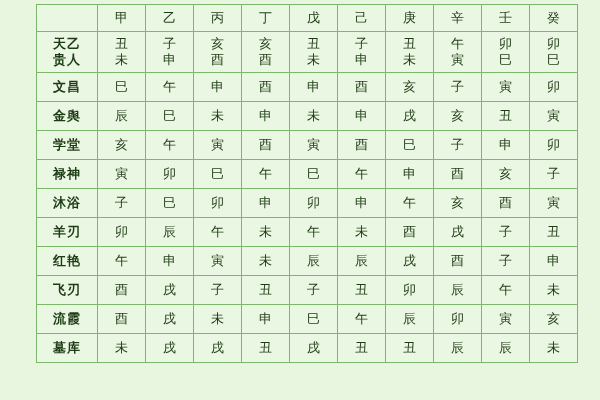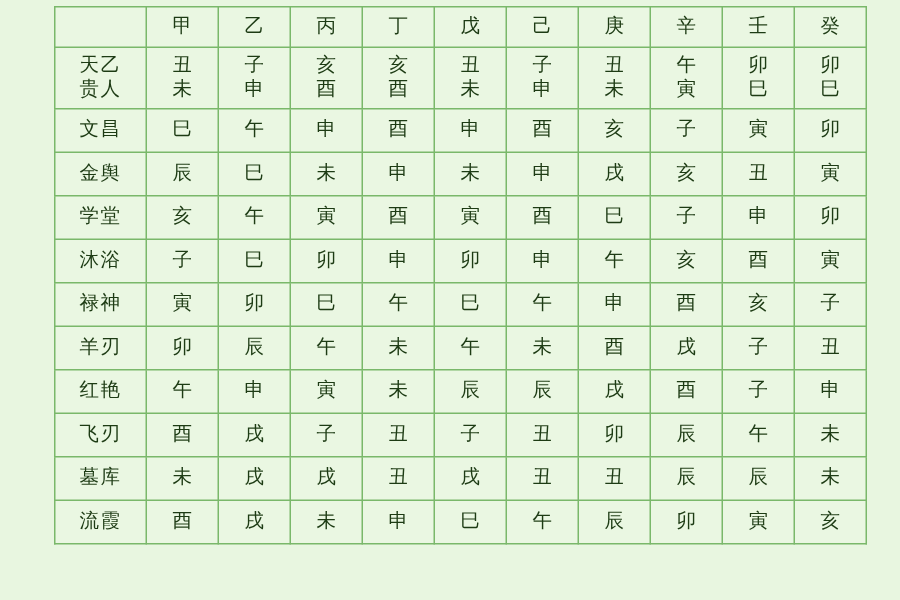--- a/index.html
+++ b/index.html
@@ -47,20 +47,21 @@
     width: 47px;
     height: 26px;
     font-size: 13px;
     border-top: none;
   }
   td.rowlabel {
     width: 60px;
     font-size: 13px;
     letter-spacing: 1px;
     border-left: none;
+    font-weight: bold;
   }
   td.cell {
     width: 47px;
   }
   tr.r-tall td {
     height: 40px;
   }
   tr.r-norm td {
     height: 28px;
   }
@@ -329,20 +330,77 @@
           </td>
           <td class="cell">
             <div class="stack">
               <span>卯</span>
             </div>
           </td>
         </tr>
         <tr class="r-norm">
           <td class="rowlabel">
             <div class="stack">
+              <span>禄神</span>
+            </div>
+          </td>
+          <td class="cell">
+            <div class="stack">
+              <span>寅</span>
+            </div>
+          </td>
+          <td class="cell">
+            <div class="stack">
+              <span>卯</span>
+            </div>
+          </td>
+          <td class="cell">
+            <div class="stack">
+              <span>巳</span>
+            </div>
+          </td>
+          <td class="cell">
+            <div class="stack">
+              <span>午</span>
+            </div>
+          </td>
+          <td class="cell">
+            <div class="stack">
+              <span>巳</span>
+            </div>
+          </td>
+          <td class="cell">
+            <div class="stack">
+              <span>午</span>
+            </div>
+          </td>
+          <td class="cell">
+            <div class="stack">
+              <span>申</span>
+            </div>
+          </td>
+          <td class="cell">
+            <div class="stack">
+              <span>酉</span>
+            </div>
+          </td>
+          <td class="cell">
+            <div class="stack">
+              <span>亥</span>
+            </div>
+          </td>
+          <td class="cell">
+            <div class="stack">
+              <span>子</span>
+            </div>
+          </td>
+        </tr>
+        <tr class="r-norm">
+          <td class="rowlabel">
+            <div class="stack">
               <span>沐浴</span>
             </div>
           </td>
           <td class="cell">
             <div class="stack">
               <span>子</span>
             </div>
           </td>
           <td class="cell">
             <div class="stack">
@@ -386,354 +444,297 @@
           </td>
           <td class="cell">
             <div class="stack">
               <span>寅</span>
             </div>
           </td>
         </tr>
         <tr class="r-norm">
           <td class="rowlabel">
             <div class="stack">
-              <span>禄神</span>
-            </div>
-          </td>
-          <td class="cell">
-            <div class="stack">
-              <span>寅</span>
-            </div>
-          </td>
-          <td class="cell">
-            <div class="stack">
-              <span>卯</span>
-            </div>
-          </td>
-          <td class="cell">
-            <div class="stack">
-              <span>巳</span>
-            </div>
-          </td>
-          <td class="cell">
-            <div class="stack">
-              <span>午</span>
-            </div>
-          </td>
-          <td class="cell">
-            <div class="stack">
-              <span>巳</span>
-            </div>
-          </td>
-          <td class="cell">
-            <div class="stack">
-              <span>午</span>
-            </div>
-          </td>
-          <td class="cell">
-            <div class="stack">
-              <span>申</span>
-            </div>
-          </td>
-          <td class="cell">
-            <div class="stack">
-              <span>酉</span>
+              <span>羊刃</span>
+            </div>
+          </td>
+          <td class="cell">
+            <div class="stack">
+              <span>卯</span>
+            </div>
+          </td>
+          <td class="cell">
+            <div class="stack">
+              <span>辰</span>
+            </div>
+          </td>
+          <td class="cell">
+            <div class="stack">
+              <span>午</span>
+            </div>
+          </td>
+          <td class="cell">
+            <div class="stack">
+              <span>未</span>
+            </div>
+          </td>
+          <td class="cell">
+            <div class="stack">
+              <span>午</span>
+            </div>
+          </td>
+          <td class="cell">
+            <div class="stack">
+              <span>未</span>
+            </div>
+          </td>
+          <td class="cell">
+            <div class="stack">
+              <span>酉</span>
+            </div>
+          </td>
+          <td class="cell">
+            <div class="stack">
+              <span>戌</span>
+            </div>
+          </td>
+          <td class="cell">
+            <div class="stack">
+              <span>子</span>
+            </div>
+          </td>
+          <td class="cell">
+            <div class="stack">
+              <span>丑</span>
+            </div>
+          </td>
+        </tr>
+        <tr class="r-norm">
+          <td class="rowlabel">
+            <div class="stack">
+              <span>红艳</span>
+            </div>
+          </td>
+          <td class="cell">
+            <div class="stack">
+              <span>午</span>
+            </div>
+          </td>
+          <td class="cell">
+            <div class="stack">
+              <span>申</span>
+            </div>
+          </td>
+          <td class="cell">
+            <div class="stack">
+              <span>寅</span>
+            </div>
+          </td>
+          <td class="cell">
+            <div class="stack">
+              <span>未</span>
+            </div>
+          </td>
+          <td class="cell">
+            <div class="stack">
+              <span>辰</span>
+            </div>
+          </td>
+          <td class="cell">
+            <div class="stack">
+              <span>辰</span>
+            </div>
+          </td>
+          <td class="cell">
+            <div class="stack">
+              <span>戌</span>
+            </div>
+          </td>
+          <td class="cell">
+            <div class="stack">
+              <span>酉</span>
+            </div>
+          </td>
+          <td class="cell">
+            <div class="stack">
+              <span>子</span>
+            </div>
+          </td>
+          <td class="cell">
+            <div class="stack">
+              <span>申</span>
+            </div>
+          </td>
+        </tr>
+        <tr class="r-norm">
+          <td class="rowlabel">
+            <div class="stack">
+              <span>飞刃</span>
+            </div>
+          </td>
+          <td class="cell">
+            <div class="stack">
+              <span>酉</span>
+            </div>
+          </td>
+          <td class="cell">
+            <div class="stack">
+              <span>戌</span>
+            </div>
+          </td>
+          <td class="cell">
+            <div class="stack">
+              <span>子</span>
+            </div>
+          </td>
+          <td class="cell">
+            <div class="stack">
+              <span>丑</span>
+            </div>
+          </td>
+          <td class="cell">
+            <div class="stack">
+              <span>子</span>
+            </div>
+          </td>
+          <td class="cell">
+            <div class="stack">
+              <span>丑</span>
+            </div>
+          </td>
+          <td class="cell">
+            <div class="stack">
+              <span>卯</span>
+            </div>
+          </td>
+          <td class="cell">
+            <div class="stack">
+              <span>辰</span>
+            </div>
+          </td>
+          <td class="cell">
+            <div class="stack">
+              <span>午</span>
+            </div>
+          </td>
+          <td class="cell">
+            <div class="stack">
+              <span>未</span>
+            </div>
+          </td>
+        </tr>
+        <tr class="r-norm">
+          <td class="rowlabel">
+            <div class="stack">
+              <span>流霞</span>
+            </div>
+          </td>
+          <td class="cell">
+            <div class="stack">
+              <span>酉</span>
+            </div>
+          </td>
+          <td class="cell">
+            <div class="stack">
+              <span>戌</span>
+            </div>
+          </td>
+          <td class="cell">
+            <div class="stack">
+              <span>未</span>
+            </div>
+          </td>
+          <td class="cell">
+            <div class="stack">
+              <span>申</span>
+            </div>
+          </td>
+          <td class="cell">
+            <div class="stack">
+              <span>巳</span>
+            </div>
+          </td>
+          <td class="cell">
+            <div class="stack">
+              <span>午</span>
+            </div>
+          </td>
+          <td class="cell">
+            <div class="stack">
+              <span>辰</span>
+            </div>
+          </td>
+          <td class="cell">
+            <div class="stack">
+              <span>卯</span>
+            </div>
+          </td>
+          <td class="cell">
+            <div class="stack">
+              <span>寅</span>
             </div>
           </td>
           <td class="cell">
             <div class="stack">
               <span>亥</span>
             </div>
           </td>
-          <td class="cell">
-            <div class="stack">
-              <span>子</span>
-            </div>
-          </td>
-        </tr>
-        <tr class="r-norm">
-          <td class="rowlabel">
-            <div class="stack">
-              <span>羊刃</span>
-            </div>
-          </td>
-          <td class="cell">
-            <div class="stack">
-              <span>卯</span>
+        </tr>
+        <tr class="r-norm">
+          <td class="rowlabel">
+            <div class="stack">
+              <span>墓库</span>
+            </div>
+          </td>
+          <td class="cell">
+            <div class="stack">
+              <span>未</span>
+            </div>
+          </td>
+          <td class="cell">
+            <div class="stack">
+              <span>戌</span>
+            </div>
+          </td>
+          <td class="cell">
+            <div class="stack">
+              <span>戌</span>
+            </div>
+          </td>
+          <td class="cell">
+            <div class="stack">
+              <span>丑</span>
+            </div>
+          </td>
+          <td class="cell">
+            <div class="stack">
+              <span>戌</span>
+            </div>
+          </td>
+          <td class="cell">
+            <div class="stack">
+              <span>丑</span>
+            </div>
+          </td>
+          <td class="cell">
+            <div class="stack">
+              <span>丑</span>
             </div>
           </td>
           <td class="cell">
             <div class="stack">
               <span>辰</span>
             </div>
           </td>
           <td class="cell">
             <div class="stack">
-              <span>午</span>
-            </div>
-          </td>
-          <td class="cell">
-            <div class="stack">
-              <span>未</span>
-            </div>
-          </td>
-          <td class="cell">
-            <div class="stack">
-              <span>午</span>
-            </div>
-          </td>
-          <td class="cell">
-            <div class="stack">
-              <span>未</span>
-            </div>
-          </td>
-          <td class="cell">
-            <div class="stack">
-              <span>酉</span>
-            </div>
-          </td>
-          <td class="cell">
-            <div class="stack">
-              <span>戌</span>
-            </div>
-          </td>
-          <td class="cell">
-            <div class="stack">
-              <span>子</span>
-            </div>
-          </td>
-          <td class="cell">
-            <div class="stack">
-              <span>丑</span>
-            </div>
-          </td>
-        </tr>
-        <tr class="r-norm">
-          <td class="rowlabel">
-            <div class="stack">
-              <span>红艳</span>
-            </div>
-          </td>
-          <td class="cell">
-            <div class="stack">
-              <span>午</span>
-            </div>
-          </td>
-          <td class="cell">
-            <div class="stack">
-              <span>申</span>
-            </div>
-          </td>
-          <td class="cell">
-            <div class="stack">
-              <span>寅</span>
-            </div>
-          </td>
-          <td class="cell">
-            <div class="stack">
-              <span>未</span>
-            </div>
-          </td>
-          <td class="cell">
-            <div class="stack">
               <span>辰</span>
             </div>
           </td>
           <td class="cell">
             <div class="stack">
-              <span>辰</span>
-            </div>
-          </td>
-          <td class="cell">
-            <div class="stack">
-              <span>戌</span>
-            </div>
-          </td>
-          <td class="cell">
-            <div class="stack">
-              <span>酉</span>
-            </div>
-          </td>
-          <td class="cell">
-            <div class="stack">
-              <span>子</span>
-            </div>
-          </td>
-          <td class="cell">
-            <div class="stack">
-              <span>申</span>
-            </div>
-          </td>
-        </tr>
-        <tr class="r-norm">
-          <td class="rowlabel">
-            <div class="stack">
-              <span>飞刃</span>
-            </div>
-          </td>
-          <td class="cell">
-            <div class="stack">
-              <span>酉</span>
-            </div>
-          </td>
-          <td class="cell">
-            <div class="stack">
-              <span>戌</span>
-            </div>
-          </td>
-          <td class="cell">
-            <div class="stack">
-              <span>子</span>
-            </div>
-          </td>
-          <td class="cell">
-            <div class="stack">
-              <span>丑</span>
-            </div>
-          </td>
-          <td class="cell">
-            <div class="stack">
-              <span>子</span>
-            </div>
-          </td>
-          <td class="cell">
-            <div class="stack">
-              <span>丑</span>
-            </div>
-          </td>
-          <td class="cell">
-            <div class="stack">
-              <span>卯</span>
-            </div>
-          </td>
-          <td class="cell">
-            <div class="stack">
-              <span>辰</span>
-            </div>
-          </td>
-          <td class="cell">
-            <div class="stack">
-              <span>午</span>
-            </div>
-          </td>
-          <td class="cell">
-            <div class="stack">
-              <span>未</span>
-            </div>
-          </td>
-        </tr>
-        <tr class="r-norm">
-          <td class="rowlabel">
-            <div class="stack">
-              <span>墓库</span>
-            </div>
-          </td>
-          <td class="cell">
-            <div class="stack">
-              <span>未</span>
-            </div>
-          </td>
-          <td class="cell">
-            <div class="stack">
-              <span>戌</span>
-            </div>
-          </td>
-          <td class="cell">
-            <div class="stack">
-              <span>戌</span>
-            </div>
-          </td>
-          <td class="cell">
-            <div class="stack">
-              <span>丑</span>
-            </div>
-          </td>
-          <td class="cell">
-            <div class="stack">
-              <span>戌</span>
-            </div>
-          </td>
-          <td class="cell">
-            <div class="stack">
-              <span>丑</span>
-            </div>
-          </td>
-          <td class="cell">
-            <div class="stack">
-              <span>丑</span>
-            </div>
-          </td>
-          <td class="cell">
-            <div class="stack">
-              <span>辰</span>
-            </div>
-          </td>
-          <td class="cell">
-            <div class="stack">
-              <span>辰</span>
-            </div>
-          </td>
-          <td class="cell">
-            <div class="stack">
-              <span>未</span>
-            </div>
-          </td>
-        </tr>
-        <tr class="r-norm">
-          <td class="rowlabel">
-            <div class="stack">
-              <span>流霞</span>
-            </div>
-          </td>
-          <td class="cell">
-            <div class="stack">
-              <span>酉</span>
-            </div>
-          </td>
-          <td class="cell">
-            <div class="stack">
-              <span>戌</span>
-            </div>
-          </td>
-          <td class="cell">
-            <div class="stack">
-              <span>未</span>
-            </div>
-          </td>
-          <td class="cell">
-            <div class="stack">
-              <span>申</span>
-            </div>
-          </td>
-          <td class="cell">
-            <div class="stack">
-              <span>巳</span>
-            </div>
-          </td>
-          <td class="cell">
-            <div class="stack">
-              <span>午</span>
-            </div>
-          </td>
-          <td class="cell">
-            <div class="stack">
-              <span>辰</span>
-            </div>
-          </td>
-          <td class="cell">
-            <div class="stack">
-              <span>卯</span>
-            </div>
-          </td>
-          <td class="cell">
-            <div class="stack">
-              <span>寅</span>
-            </div>
-          </td>
-          <td class="cell">
-            <div class="stack">
-              <span>亥</span>
+              <span>未</span>
             </div>
           </td>
         </tr>
       </tbody>
   </table>
 </div>
 
 </body></html>

